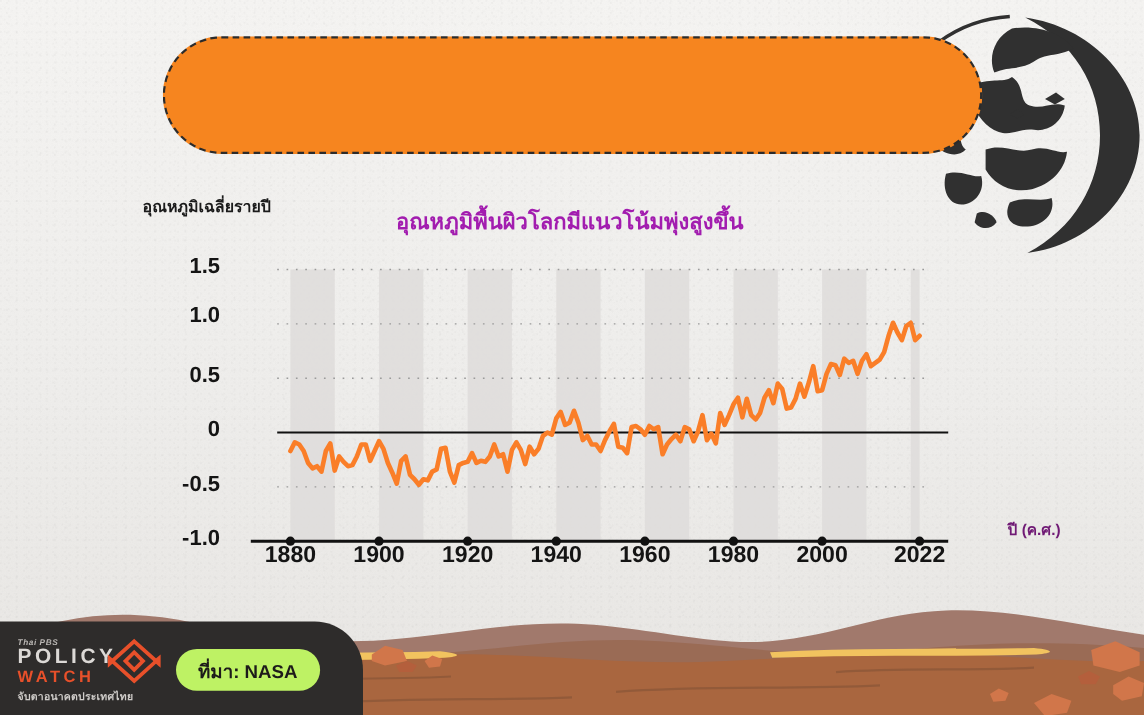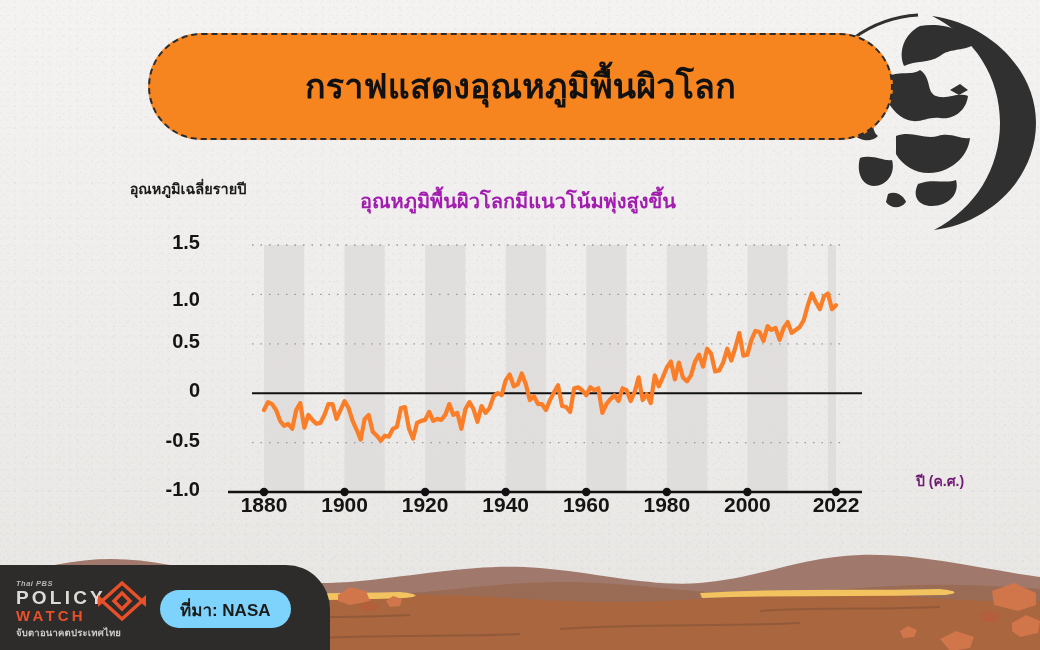--- a/index.html
+++ b/index.html
@@ -98,21 +98,21 @@
   #logo { position: absolute; left: 16px; top: 14px; width: 140px; height: 60px; }
   #logo-thaipbs { font-size: 7.5px; font-weight: 700; color: #b9b6b3; letter-spacing: .5px; font-style: italic; }
   #logo-policy { font-size: 19px; font-weight: 700; color: #dcd9d6; letter-spacing: 3.2px; line-height: 1.05; }
   #logo-watch  { font-size: 15px; font-weight: 700; color: #E8502A; letter-spacing: 3.2px; line-height: 1.05; }
   #logo-tag    { font-size: 9.5px; font-weight: 600; color: #cfccc9; letter-spacing: .2px; margin-top: 1px; }
   #logo-mark   { position: absolute; left: 96px; top: 14px; }
 
   #source-chip {
     position: absolute; left: 160px; bottom: 22px;
     height: 38px; padding: 0 20px;
-    background: #7dd3fc; border-radius: 19px;
+    background: #bef264; border-radius: 19px;
     display: flex; align-items: center;
     font-size: 17px; font-weight: 600; color: #1d1b1a;
   }
 </style>
 </head>
 <body>
 
 <div id="stage"></div>
 
 <svg id="grain" width="1040" height="650">
@@ -151,21 +151,20 @@
              C168 148 154 160 138 164 C120 168 104 160 96 146 Z"></path>
     <path d="M60 150 C74 146 84 154 92 152 C96 166 86 178 74 178 C62 178 56 164 60 150 Z"></path>
     <path d="M118 176 C132 170 146 176 156 172 C160 186 148 198 132 198 C118 198 112 188 118 176 Z"></path>
     <path d="M88 186 C96 182 104 188 106 194 C100 202 90 200 86 194 Z"></path>
     <path d="M150 82 l10 -6 l8 6 l-9 5 Z"></path>
     <path d="M118 96 l7 -5 l6 5 l-6 4 Z"></path>
   </g>
 </svg>
 
 <div id="title-pill">
-  <div id="title-th">กราฟแสดงอุณหภูมิพื้นผิวโลก</div>
 </div>
 
 <div id="chart-area">
 
   <div id="ylabel">
     <div>อุณหภูมิเฉลี่ยรายปี</div>
   </div>
 
   <div id="subtitle">อุณหภูมิพื้นผิวโลกมีแนวโน้มพุ่งสูงขึ้น</div>
 
@@ -191,21 +190,21 @@
       <circle cx="505.69014084507046" cy="322" r="4.2" fill="#111"></circle>
       <circle cx="586.2535211267606" cy="322" r="4.2" fill="#111"></circle>
       <circle cx="666.8169014084507" cy="322" r="4.2" fill="#111"></circle>
       <circle cx="747.3802816901409" cy="322" r="4.2" fill="#111"></circle>
       <circle cx="836" cy="322" r="4.2" fill="#111"></circle>
       <path d="M264.00 240.00 L268.03 232.09 L272.06 234.07 L276.08 240.00 L280.11 250.86 L284.14 255.80 L288.17 253.83 L292.20 258.77 L296.23 240.00 L300.25 233.08 L304.28 257.78 L308.31 244.94 L312.34 249.88 L316.37 253.83 L320.39 252.84 L324.42 244.94 L328.45 234.07 L332.48 234.07 L336.51 248.89 L340.54 240.00 L344.56 231.10 L348.59 238.02 L352.62 250.86 L356.65 259.76 L360.68 269.64 L364.70 248.89 L368.73 244.94 L372.76 261.73 L376.79 265.68 L380.82 270.62 L384.85 265.68 L388.87 266.67 L392.90 258.77 L396.93 256.79 L400.96 238.02 L404.99 237.03 L409.01 258.77 L413.04 268.65 L417.07 252.84 L421.10 250.86 L425.13 249.88 L429.15 241.97 L433.18 250.86 L437.21 248.89 L441.24 249.88 L445.27 244.94 L449.30 234.07 L453.32 244.94 L457.35 242.96 L461.38 258.77 L465.41 239.01 L469.44 232.09 L473.46 239.01 L477.49 251.85 L481.52 236.04 L485.55 242.96 L489.58 238.02 L493.61 226.16 L497.63 223.20 L501.66 225.18 L505.69 210.36 L509.72 204.43 L513.75 216.28 L517.77 214.31 L521.80 203.44 L525.83 214.31 L529.86 230.12 L533.89 226.16 L537.92 234.07 L541.94 234.07 L545.97 240.00 L550.00 230.12 L554.03 222.21 L558.06 215.30 L562.08 236.04 L566.11 237.03 L570.14 241.97 L574.17 218.26 L578.20 217.27 L582.23 220.24 L586.25 225.18 L590.28 217.27 L594.31 220.24 L598.34 218.26 L602.37 242.96 L606.39 234.07 L610.42 229.13 L614.45 225.18 L618.48 231.10 L622.51 218.26 L626.54 220.24 L630.56 231.10 L634.59 222.21 L638.62 207.39 L642.65 230.12 L646.68 224.19 L650.70 233.08 L654.73 205.42 L658.76 216.28 L662.79 207.39 L666.82 197.51 L670.85 191.58 L674.87 209.37 L678.90 192.57 L682.93 207.39 L686.96 211.34 L690.99 205.42 L695.01 191.58 L699.04 184.67 L703.07 196.52 L707.10 178.74 L711.13 183.68 L715.15 201.46 L719.18 200.48 L723.21 192.57 L727.24 178.74 L731.27 190.60 L735.30 177.75 L739.32 162.93 L743.35 185.66 L747.38 184.67 L751.41 169.85 L755.44 160.96 L759.46 161.94 L763.49 170.84 L767.52 156.02 L771.55 159.97 L775.58 157.99 L779.61 169.85 L783.63 157.99 L787.66 152.06 L791.69 162.93 L795.72 159.97 L799.75 157.00 L803.77 150.09 L807.80 135.27 L811.83 123.41 L815.86 132.30 L819.89 139.22 L823.92 126.38 L827.94 123.41 L831.97 139.22 L836.00 135.27" fill="none" stroke="#FA7E28" stroke-width="4.2" stroke-linejoin="round" stroke-linecap="round"></path>
     </svg>
 
   <div id="yticks">
       <div class="ytick" style="top: 61px;">1.5</div>
-      <div class="ytick" style="top: 118px;">1.0</div>
+      <div class="ytick" style="top: 106px;">1.0</div>
       <div class="ytick" style="top: 159.8px;">0.5</div>
       <div class="ytick" style="top: 209.2px;">0</div>
       <div class="ytick" style="top: 258.6px;">-0.5</div>
       <div class="ytick" style="top: 308px;">-1.0</div>
     </div>
   <div id="xticks">
       <div class="xtick" style="left: 264px;">1880</div>
       <div class="xtick" style="left: 344.563px;">1900</div>
       <div class="xtick" style="left: 425.127px;">1920</div>
       <div class="xtick" style="left: 505.69px;">1940</div>

